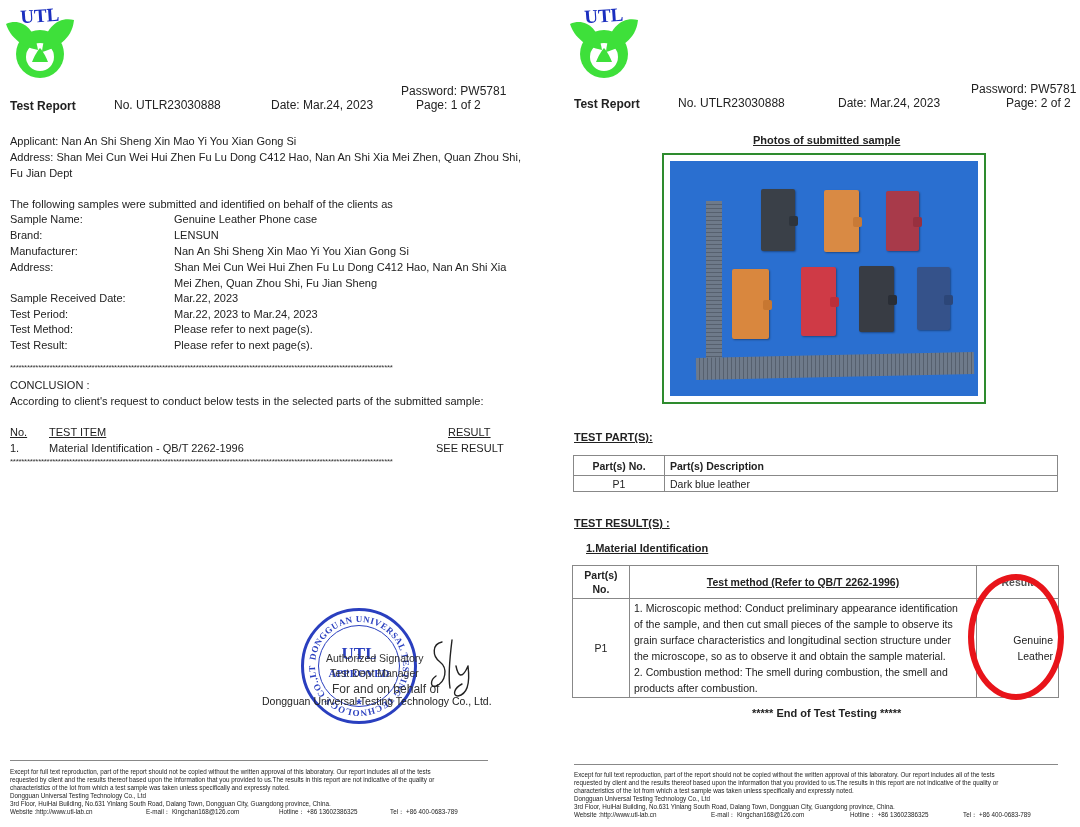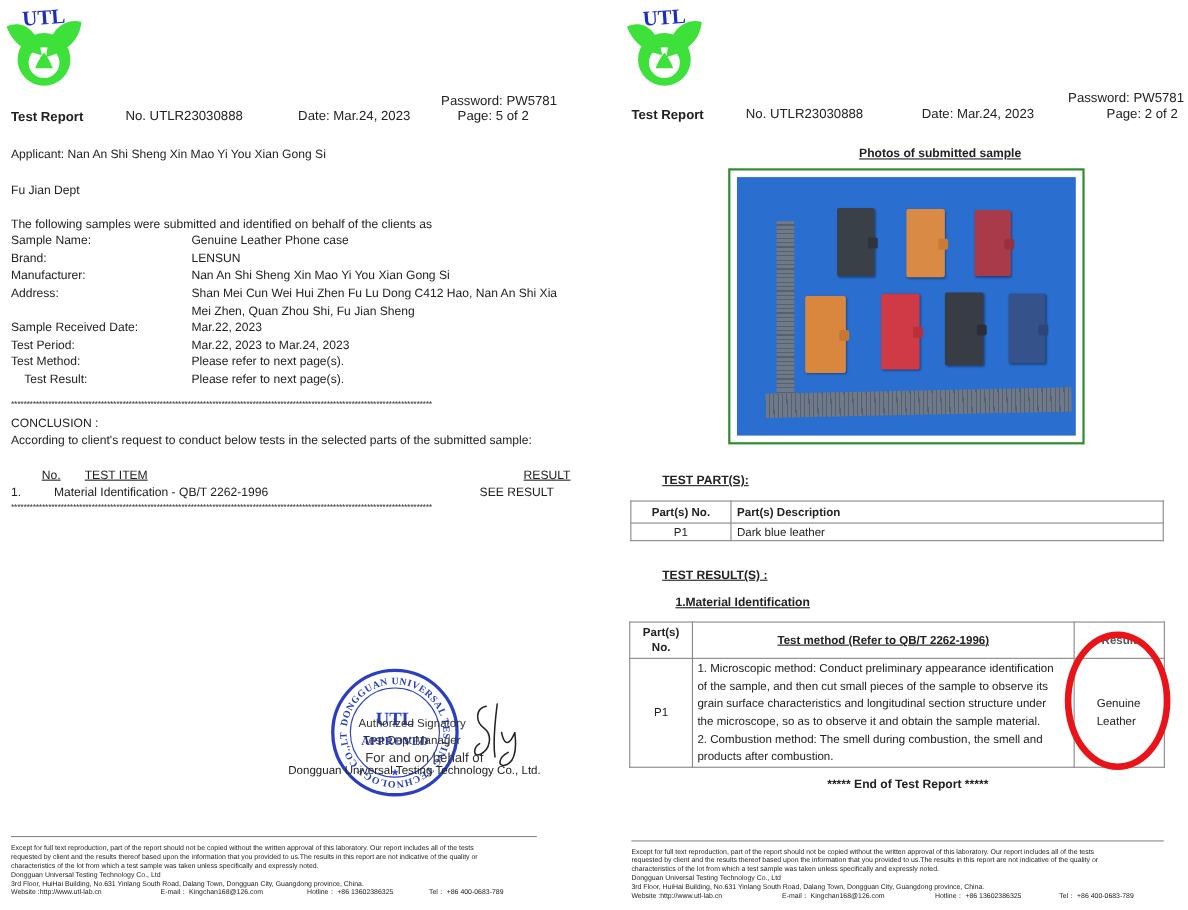--- a/index.html
+++ b/index.html
@@ -12,21 +12,21 @@
 
   .abs { position: absolute; white-space: nowrap; }
 
   .logo { position: absolute; width: 76px; height: 80px; }
 
   .hdr { font-size: 12px; color: #222; }
   .hdr-title { font-weight: bold; }
 
   .t12 { font-size: 11px; line-height: 15.6px; color: #222; }
   .bold { font-weight: bold; }
-  .ul { text-decoration: underline; margin-left: 28px; }
+  .ul { text-decoration: underline; }
 
   .stars {
     position: absolute; font-size: 8px; letter-spacing: -0.3px; color: #333;
     overflow: hidden; white-space: nowrap; height: 8px; line-height: 8px;
   }
 
   .footer-line { position: absolute; height: 1px; background: #888; }
   .footer { position: absolute; font-size: 6.3px; line-height: 8.1px; color: #222; white-space: nowrap; }
   .footer-contact span { display: inline-block; }
 
@@ -57,23 +57,24 @@
     <path d="M4 22 C18 16 32 24 36 48 C26 46 10 40 4 22 Z" fill="#3ee03a"></path>
     <path d="M72 18 C58 14 42 24 40 50 C54 46 70 38 72 18 Z" fill="#3ee03a"></path>
     <path d="M30 60 C34 50 38 46 38 46 C38 46 42 50 46 60 Z" fill="#3ee03a"></path>
     <text x="38" y="20" text-anchor="middle" font-family="Liberation Serif, serif" font-weight="bold" font-size="19" fill="#1b2fbf" transform="rotate(-4 38 16)">UTL</text>
   </svg>
 
   <div class="abs hdr" style="left:401px; top:84px;">Password:  PW5781</div>
   <div class="abs hdr hdr-title" style="left:10px; top:99px;">Test Report</div>
   <div class="abs hdr" style="left:114px; top:98px;">No. UTLR23030888</div>
   <div class="abs hdr" style="left:271px; top:98px;">Date: Mar.24, 2023</div>
-  <div class="abs hdr" style="left:416px; top:98px;">Page: 5 of 2</div>
+  <div class="abs hdr" style="left:416px; top:98px;">Page: 1 of 2</div>
 
   <div class="abs t12" style="left:10px; top:134px;">Applicant: Nan An Shi Sheng Xin Mao Yi You Xian Gong Si</div>
+  <div class="abs t12" style="left:10px; top:150px;">Address: Shan Mei Cun Wei Hui Zhen Fu Lu Dong C412 Hao, Nan An Shi Xia Mei Zhen, Quan Zhou Shi,</div>
   <div class="abs t12" style="left:10px; top:166px;">Fu Jian Dept</div>
 
   <div class="abs t12" style="left:10px; top:197px;">The following samples were submitted and identified on behalf of the clients as</div>
 
   <div>
     <div class="abs t12" style="left:10px; top:212px;">Sample Name:</div>
     <div class="abs t12" style="left:174px; top:212px;">Genuine Leather Phone case</div>
 
     <div class="abs t12" style="left:10px; top:228px;">Brand:</div>
     <div class="abs t12" style="left:174px; top:228px;">LENSUN</div>
@@ -87,21 +88,21 @@
 
     <div class="abs t12" style="left:10px; top:291px;">Sample Received Date:</div>
     <div class="abs t12" style="left:174px; top:291px;">Mar.22, 2023</div>
 
     <div class="abs t12" style="left:10px; top:307px;">Test Period:</div>
     <div class="abs t12" style="left:174px; top:307px;">Mar.22, 2023 to Mar.24, 2023</div>
 
     <div class="abs t12" style="left:10px; top:322px;">Test Method:</div>
     <div class="abs t12" style="left:174px; top:322px;">Please refer to next page(s).</div>
 
-    <div class="abs t12" style="left:10px; top:338px;margin-left:12px;">Test Result:</div>
+    <div class="abs t12" style="left:10px; top:338px;">Test Result:</div>
     <div class="abs t12" style="left:174px; top:338px;">Please refer to next page(s).</div>
   </div>
 
   <div class="stars" style="left:10px; top:364px; width:478px;">****************************************************************************************************************************************</div>
 
   <div class="abs t12" style="left:10px; top:378px;text-align:center;">CONCLUSION :</div>
   <div class="abs t12" style="left:10px; top:394px;">According to client's request to conduct below tests in the selected parts of the submitted sample:</div>
 
   <div class="abs t12 ul" style="left:10px; top:425px;">No.</div>
   <div class="abs t12 ul" style="left:49px; top:425px;">TEST ITEM</div>
@@ -231,31 +232,31 @@
     <tr>
       <td style="text-align:center;">P1</td>
       <td style="line-height:16px; padding:1px 4px;">
         <div>1. Microscopic method: Conduct preliminary appearance identification</div>
         <div>of the sample, and then cut small pieces of the sample to observe its</div>
         <div>grain surface characteristics and longitudinal section structure under</div>
         <div>the microscope, so as to observe it and obtain the sample material.</div>
         <div>2. Combustion method: The smell during combustion, the smell and</div>
         <div>products after combustion.</div>
       </td>
-      <td style="text-align:left; line-height:16px;padding-left:20px;">
+      <td style="text-align:right; line-height:16px;padding-left:20px;">
         <div>Genuine</div>
         <div>Leather</div>
       </td>
     </tr>
   </tbody>
     </table>
 
   <div class="red-ring" style="left:408px; top:574px; width:96px; height:126px;"></div>
 
-  <div class="abs t12 bold" style="left:192px; top:706px;">***** End of Test Report *****</div>
+  <div class="abs t12 bold" style="left:192px; top:706px;">***** End of Test Testing *****</div>
 
   <div class="footer-line" style="left:14px; top:764px; width:484px;"></div>
   <div class="footer" style="left:14px; top:771px;">
     <div>Except for full text reproduction, part of the report should not be copied without the written approval of this laboratory. Our report includes all of the tests</div>
     <div>requested by client and the results thereof based upon the information that you provided to us.The results in this report are not indicative of the quality or</div>
     <div>characteristics of the lot from which a test sample was taken unless specifically and expressly noted.</div>
     <div>Dongguan Universal Testing Technology Co., Ltd</div>
     <div>3rd Floor, HuiHai Building, No.631 Yinlang South Road, Dalang Town, Dongguan City, Guangdong province, China.</div>
     <div class="footer-contact">
       <span style="width:137px;">Website :http://www.utl-lab.cn</span><span style="width:139px;">E-mail： Kingchan168@126.com</span><span style="width:113px;">Hotline： +86 13602386325</span><span>Tel： +86 400-0683-789</span>

